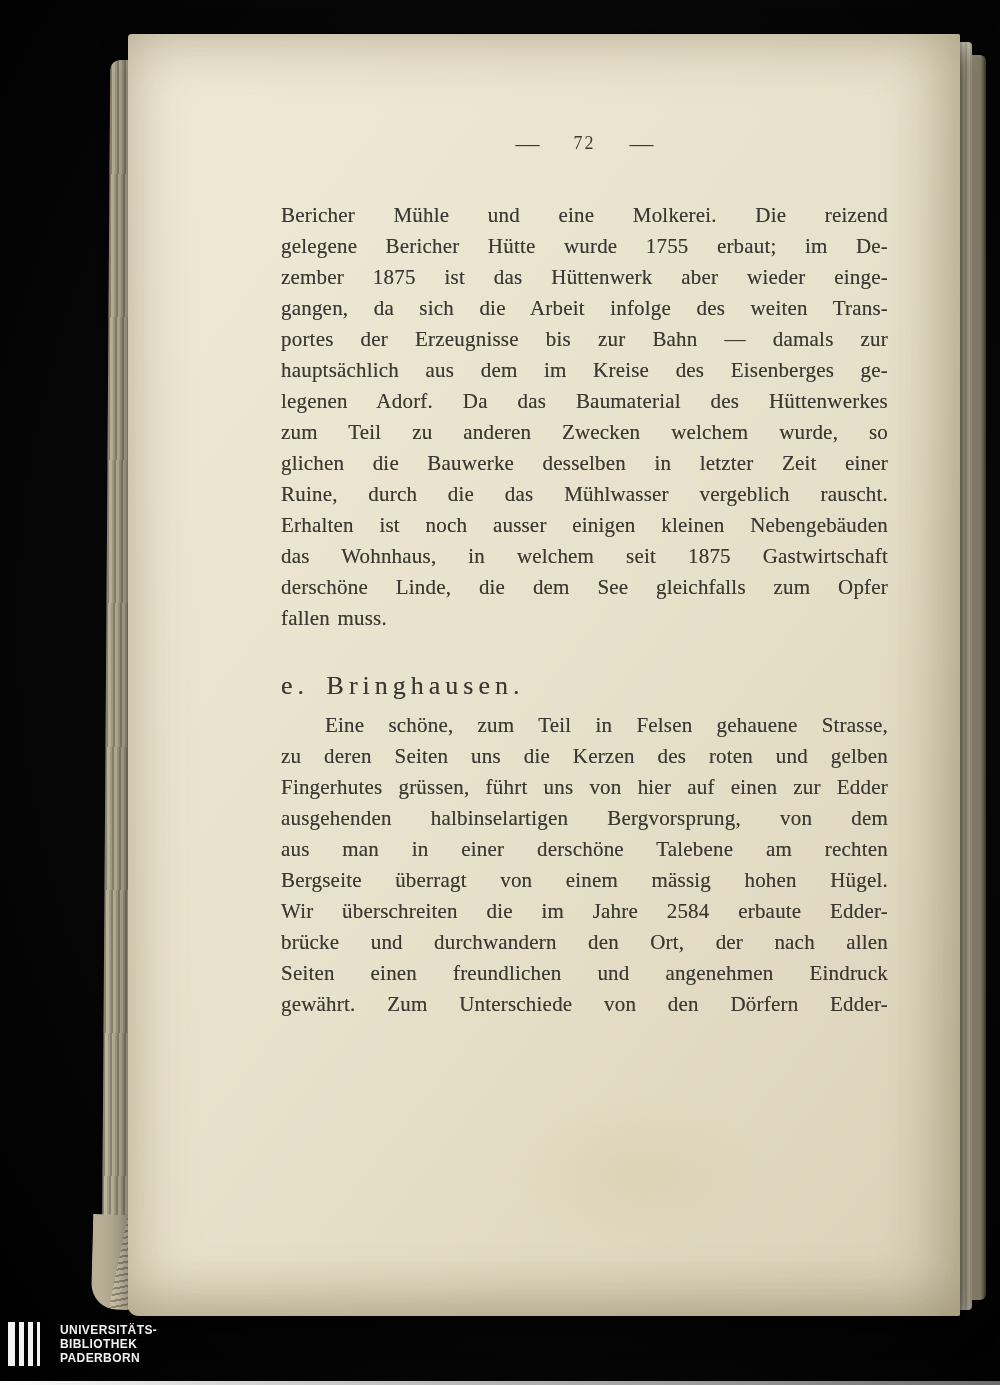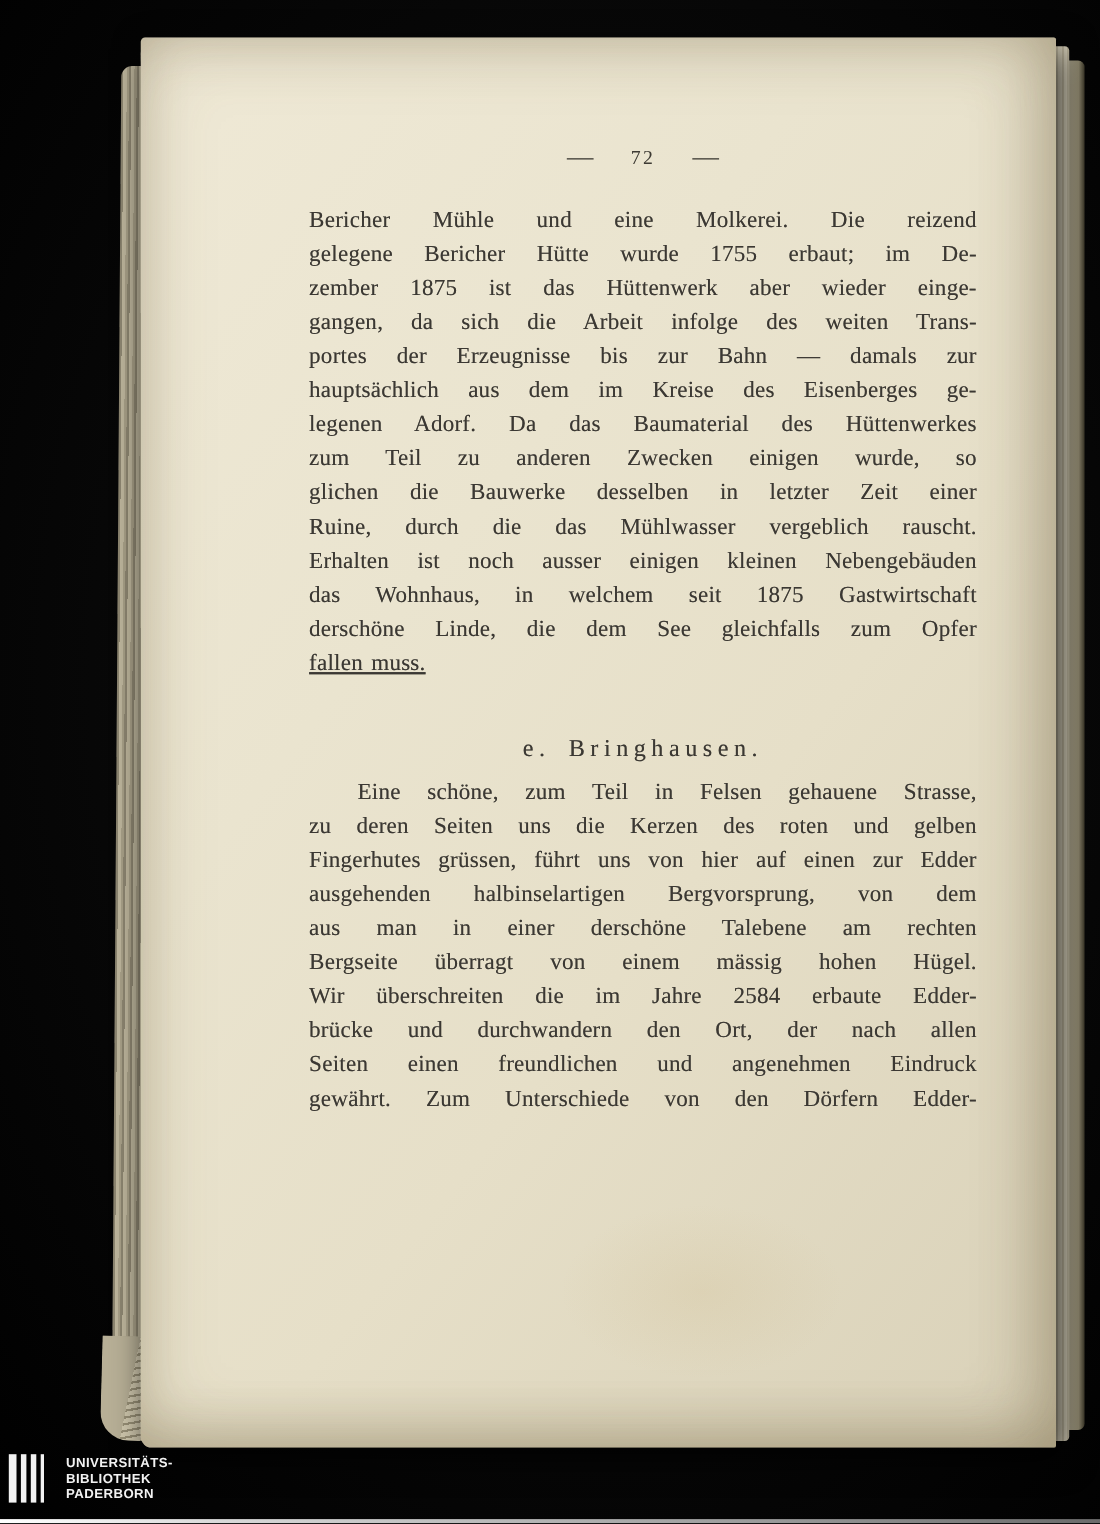--- a/index.html
+++ b/index.html
@@ -61,40 +61,39 @@
   
   .page-header{
     position:absolute;left:153px;top:96px;width:607px;
     display:flex;justify-content:center;align-items:center;gap:34px;
     color:#3d3a33;font-size:24px;
   }
   .page-header .pg-num{font-size:18px;letter-spacing:2px;}
 
   
   .text-block{
-    position:absolute;left:153px;top:150px;width:607px;
+    position:absolute;left:153px;top:166px;width:607px;
     color:#3b3833;font-size:21px;line-height:31px;
     text-shadow:0 0 .6px rgba(59,56,51,.55);
   }
   .paragraph{width:100%;}
   .line{
     text-align:justify;
     text-align-last:justify;
     word-spacing:2px;
     letter-spacing:.2px;
     white-space:normal;
   }
-  .line.last-left{text-align-last:left;text-decoration:underline;}
+  .line.last-left{text-align-last:left;}
   .line.indent{text-indent:44px;}
   .heading{
-    text-align:center;
-    margin-top:46px;margin-bottom:9px;
+    margin-top:36px;margin-bottom:9px;
     letter-spacing:5px;
     word-spacing:6px;
-    font-size:22px;
+    font-size:26px;
     color:#3b3833;
   }
 
   
   .watermark{
     position:absolute;left:8px;top:1320px;display:flex;align-items:center;gap:10px;
   }
   .wm-icon{
     width:42px;height:44px;display:flex;align-items:stretch;gap:4px;padding:2px 0;
   }
@@ -134,21 +133,21 @@
 
     <div class="text-block">
       <div class="paragraph">
           <div class="line">Bericher Mühle und eine Molkerei.  Die reizend</div>
           <div class="line">gelegene Bericher Hütte wurde 1755 erbaut; im De-</div>
           <div class="line">zember 1875 ist das Hüttenwerk aber wieder einge-</div>
           <div class="line">gangen, da sich die Arbeit infolge des weiten Trans-</div>
           <div class="line">portes der Erzeugnisse bis zur Bahn — damals zur</div>
           <div class="line">hauptsächlich aus dem im Kreise des Eisenberges ge-</div>
           <div class="line">legenen Adorf.  Da das Baumaterial des Hüttenwerkes</div>
-          <div class="line">zum Teil zu anderen Zwecken einigen wurde, so</div>
+          <div class="line">zum Teil zu anderen Zwecken welchem wurde, so</div>
           <div class="line">glichen die Bauwerke desselben in letzter Zeit einer</div>
           <div class="line">Ruine, durch die das Mühlwasser vergeblich rauscht.</div>
           <div class="line">Erhalten ist noch ausser einigen kleinen Nebengebäuden</div>
           <div class="line">das Wohnhaus, in welchem seit 1875 Gastwirtschaft</div>
           <div class="line">derschöne Linde, die dem See gleichfalls zum Opfer</div>
           <div class="line last-left">fallen muss.</div>
         </div>
 
       <div class="heading">e. Bringhausen.</div>
 

